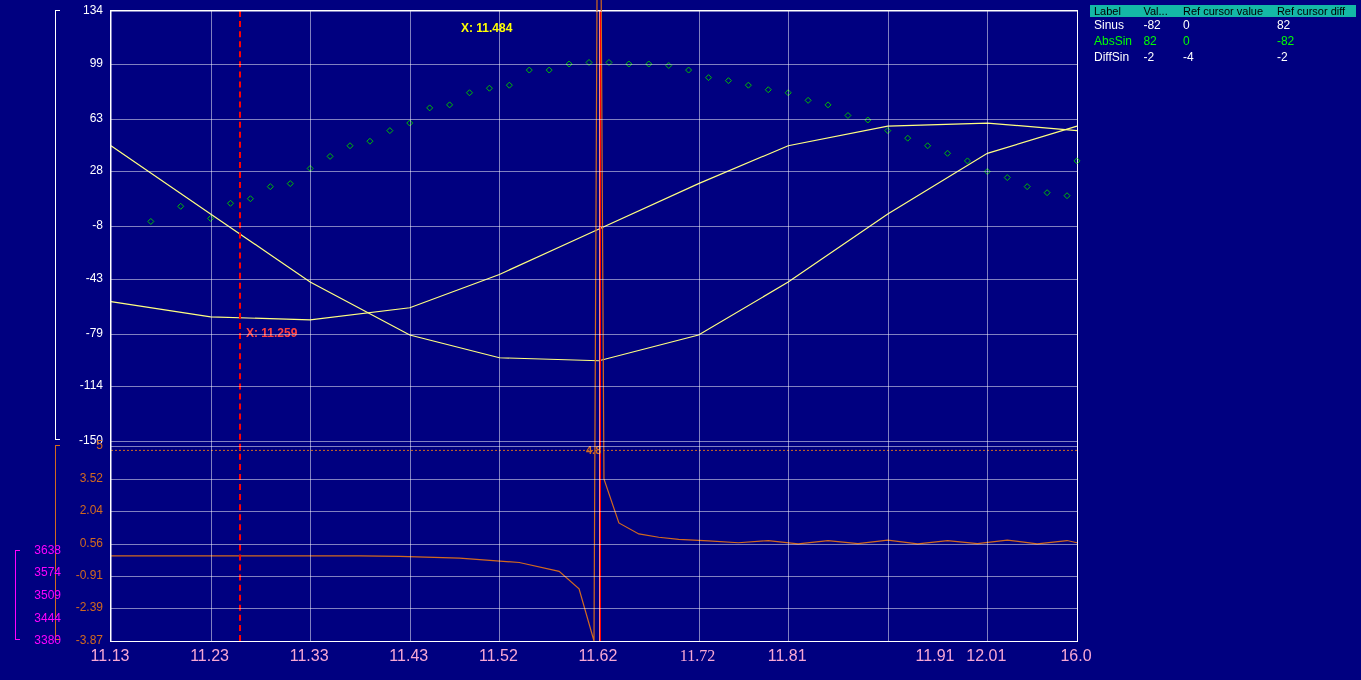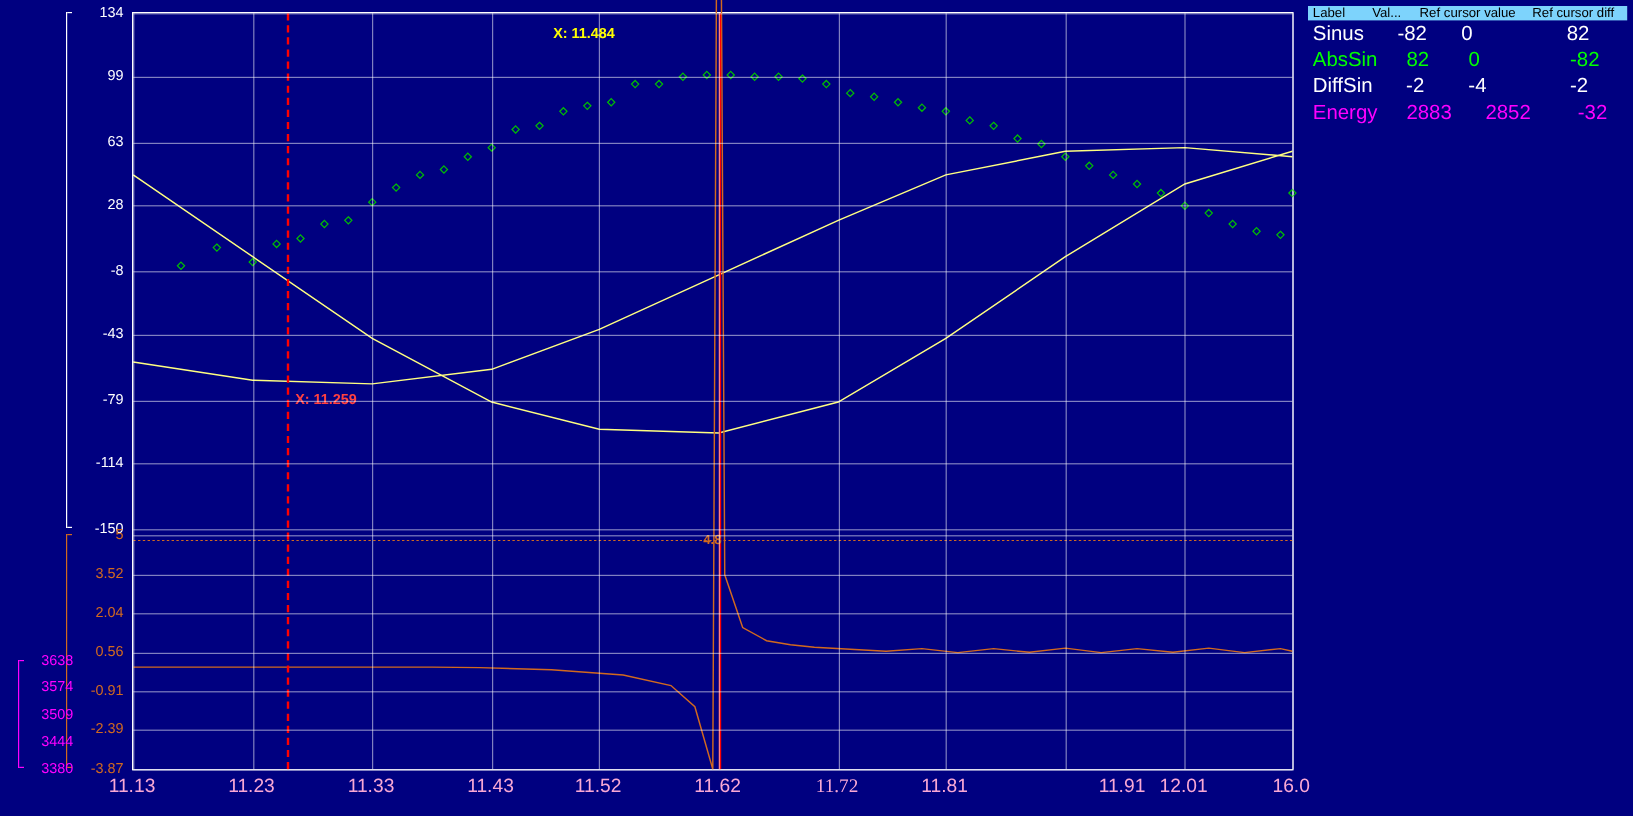--- a/index.html
+++ b/index.html
@@ -106,30 +106,29 @@
 
   .legend {
     position: absolute;
     left: 1090px;
     top: 5px;
     width: 266px;
     background: #000080;
   }
   .legend-header {
     display: flex;
-    background: #7dd3fc;
+    background: #14b8a6;
     color: #000;
     font-weight: normal;
     font-size: 11px;
   }
   .legend-row {
     display: flex;
-    font-size: 17px;
+    font-size: 12px;
     padding: 1px 0;
-    gap: 28px;
   }
   .lc-label { width: 50px; padding-left:4px;}
   .lc-val   { width: 40px; }
   .lc-ref   { width: 95px; }
   .lc-diff  { width: 80px; }
 
   .c-sinus  { color: #ffffff; }
   .c-abssin { color: #00ff00; }
   .c-diffsin{ color: #ffffff; }
   .c-ratio  { color: #D2691E; }
@@ -264,26 +263,20 @@
       <div class="lc-val">82</div>
       <div class="lc-ref">0</div>
       <div class="lc-diff">-82</div>
     </div>
     <div class="legend-row c-diffsin">
       <div class="lc-label">DiffSin</div>
       <div class="lc-val">-2</div>
       <div class="lc-ref">-4</div>
       <div class="lc-diff">-2</div>
     </div>
-    <div class="legend-row c-energy">
-      <div class="lc-label">Energy</div>
-      <div class="lc-val">2883</div>
-      <div class="lc-ref">2852</div>
-      <div class="lc-diff">-32</div>
-    </div>
   </div>
 
   <div id="ticks-container">
       <div class="x-tick" style="left: 110px;">11.13</div>
       <div class="x-tick" style="left: 209.588px;">11.23</div>
       <div class="x-tick" style="left: 309.175px;">11.33</div>
       <div class="x-tick" style="left: 408.763px;">11.43</div>
       <div class="x-tick" style="left: 498.392px;">11.52</div>
       <div class="x-tick" style="left: 597.979px;">11.62</div>
       <div class="x-tick" style="left: 697.567px; font-family: Liberation Serif, serif;">11.72</div>

